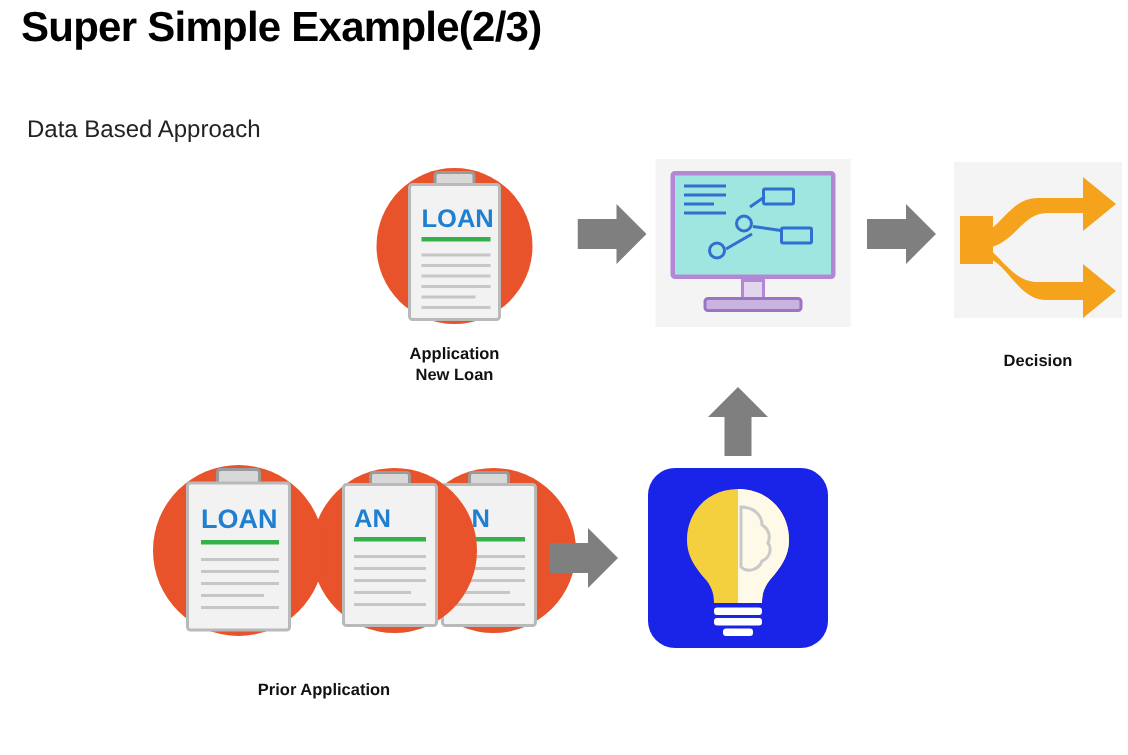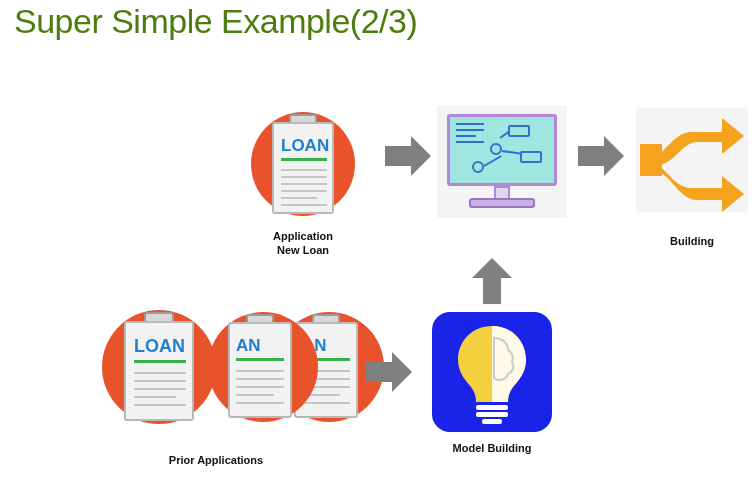--- a/index.html
+++ b/index.html
@@ -16,23 +16,23 @@
   }
   #slide {
     position: relative;
     width: 752px;
     height: 503px;
   }
   .title {
     position: absolute;
     left: 14px;
     top: 2px;
-    font-size: 34px;
-    font-weight: normal;
-    color: #4d7c0f;
+    font-size: 28px;
+    font-weight: bold;
+    color: #000000;
     letter-spacing: -0.5px;
     white-space: nowrap;
   }
   .subtitle {
     position: absolute;
     left: 18px;
     top: 78px;
     font-size: 16px;
     color: #222222;
     white-space: nowrap;
@@ -150,20 +150,21 @@
     border-radius: 18px;
   }
 </style>
 </head>
 <body>
 
 <div id="slide">
 
   <div class="title">Super Simple Example(2/3)</div>
 
+  <div class="subtitle">Data Based Approach</div>
 
   <div class="clip-wrap" style="left:243px; top:108px; width:120px; height:110px;">
     <div class="clip-circle" style="left:8px; top:4px; width:104px; height:104px;"></div>
     <div class="clip-clip" style="left:46px; top:6px; width:28px; height:12px;"></div>
     <div class="clip-board" style="left:29px; top:14px; width:62px; height:92px;">
       <div class="clip-loan" style="left:7px; top:12px; font-size:17px;">LOAN</div>
       <div class="clip-green" style="left:7px; top:34px; width:46px; height:3px;"></div>
       <div class="clip-line" style="left:7px; top:45px; width:46px; height:2px;"></div>
       <div class="clip-line" style="left:7px; top:52px; width:46px; height:2px;"></div>
       <div class="clip-line" style="left:7px; top:59px; width:46px; height:2px;"></div>
@@ -209,21 +210,21 @@
   </div>
 
   <div style="position:absolute; left:636px; top:108px; width:112px; height:104px;">
     <div class="decision-bg" style="left:0px; top:0px; width:112px; height:104px;"></div>
     <svg width="112" height="104" viewBox="0 0 112 104" style="position:absolute; left:0; top:0;">
       <path d="M6,52 C30,52 34,24 56,24 L56,24 L86,24 L86,10 L108,28 L86,46 L86,34 L62,34 C44,34 40,58 16,58 Z" fill="#f5a21c"></path>
       <path d="M6,52 C30,52 34,80 56,80 L86,80 L86,68 L108,86 L86,104 L86,92 L62,92 C40,92 36,62 14,62 Z" fill="#f5a21c"></path>
       <path d="M4,36 L26,36 L26,68 L4,68 Z" fill="#f5a21c"></path>
     </svg>
   </div>
-  <div class="caption" style="left:636px; top:235px; width:112px;">Building</div>
+  <div class="caption" style="left:636px; top:235px; width:112px;">Decision</div>
 
   <div style="position:absolute; left:96px; top:308px; width:240px; height:120px;">
 
     <div class="clip-wrap" style="left:178px; top:2px; width:120px; height:116px;">
       <div class="clip-circle" style="left:0px; top:2px; width:110px; height:110px;"></div>
       <div class="clip-clip" style="left:38px; top:4px; width:28px; height:12px;"></div>
       <div class="clip-board" style="left:20px; top:12px; width:64px; height:96px;">
         <div class="clip-loan" style="left:6px; top:12px; font-size:17px;">AN</div>
         <div class="clip-green" style="left:6px; top:34px; width:48px; height:3px;"></div>
         <div class="clip-line" style="left:6px; top:46px; width:48px; height:2px;"></div>
@@ -255,40 +256,39 @@
         <div class="clip-loan" style="left:8px; top:13px; font-size:18px;">LOAN</div>
         <div class="clip-green" style="left:8px; top:37px; width:52px; height:3px;"></div>
         <div class="clip-line" style="left:8px; top:49px; width:52px; height:2px;"></div>
         <div class="clip-line" style="left:8px; top:57px; width:52px; height:2px;"></div>
         <div class="clip-line" style="left:8px; top:65px; width:52px; height:2px;"></div>
         <div class="clip-line" style="left:8px; top:73px; width:42px; height:2px;"></div>
         <div class="clip-line" style="left:8px; top:81px; width:52px; height:2px;"></div>
       </div>
     </div>
   </div>
-  <div class="caption" style="left:96px; top:454px; width:240px;">Prior Applications</div>
+  <div class="caption" style="left:96px; top:454px; width:240px;">Prior Application</div>
 
   <div class="arrow-right" style="left:366px; top:348px; width:48px; height:48px;">
     <svg width="48" height="48" viewBox="0 0 48 48">
       <polygon points="0,14 26,14 26,4 46,24 26,44 26,34 0,34" fill="#7f7f7f"></polygon>
     </svg>
   </div>
 
   <div style="position:absolute; left:432px; top:312px; width:120px; height:120px;">
     <div class="bulb-box" style="left:0px; top:0px; width:120px; height:120px;"></div>
     <svg width="120" height="120" viewBox="0 0 120 120" style="position:absolute; left:0; top:0;">
       <path d="M60,14 C40,14 26,29 26,48 C26,60 33,68 39,75 C43,80 44,85 44,90 L76,90 C76,85 77,80 81,75 C87,68 94,60 94,48 C94,29 80,14 60,14 Z" fill="#f4d03f"></path>
       <path d="M60,14 C80,14 94,29 94,48 C94,60 87,68 81,75 C77,80 76,85 76,90 L60,90 Z" fill="#ffffff" opacity="0.88"></path>
       <path d="M62,26 C70,26 76,31 76,38 C80,40 82,45 80,50 C83,54 81,60 76,62 C74,68 66,70 62,66 Z" fill="none" stroke="#c9c9c9" stroke-width="2"></path>
       <rect x="44" y="93" width="32" height="5" rx="2" fill="#ffffff"></rect>
       <rect x="44" y="100" width="32" height="5" rx="2" fill="#ffffff"></rect>
       <rect x="50" y="107" width="20" height="5" rx="2" fill="#ffffff"></rect>
     </svg>
   </div>
-  <div class="caption" style="left:432px; top:442px; width:120px;">Model Building</div>
 
   <div class="arrow-up" style="left:470px; top:258px; width:44px; height:48px;">
     <svg width="44" height="48" viewBox="0 0 44 48">
       <polygon points="22,0 42,20 31,20 31,46 13,46 13,20 2,20" fill="#7f7f7f"></polygon>
     </svg>
   </div>
 
 
 </div>
 

